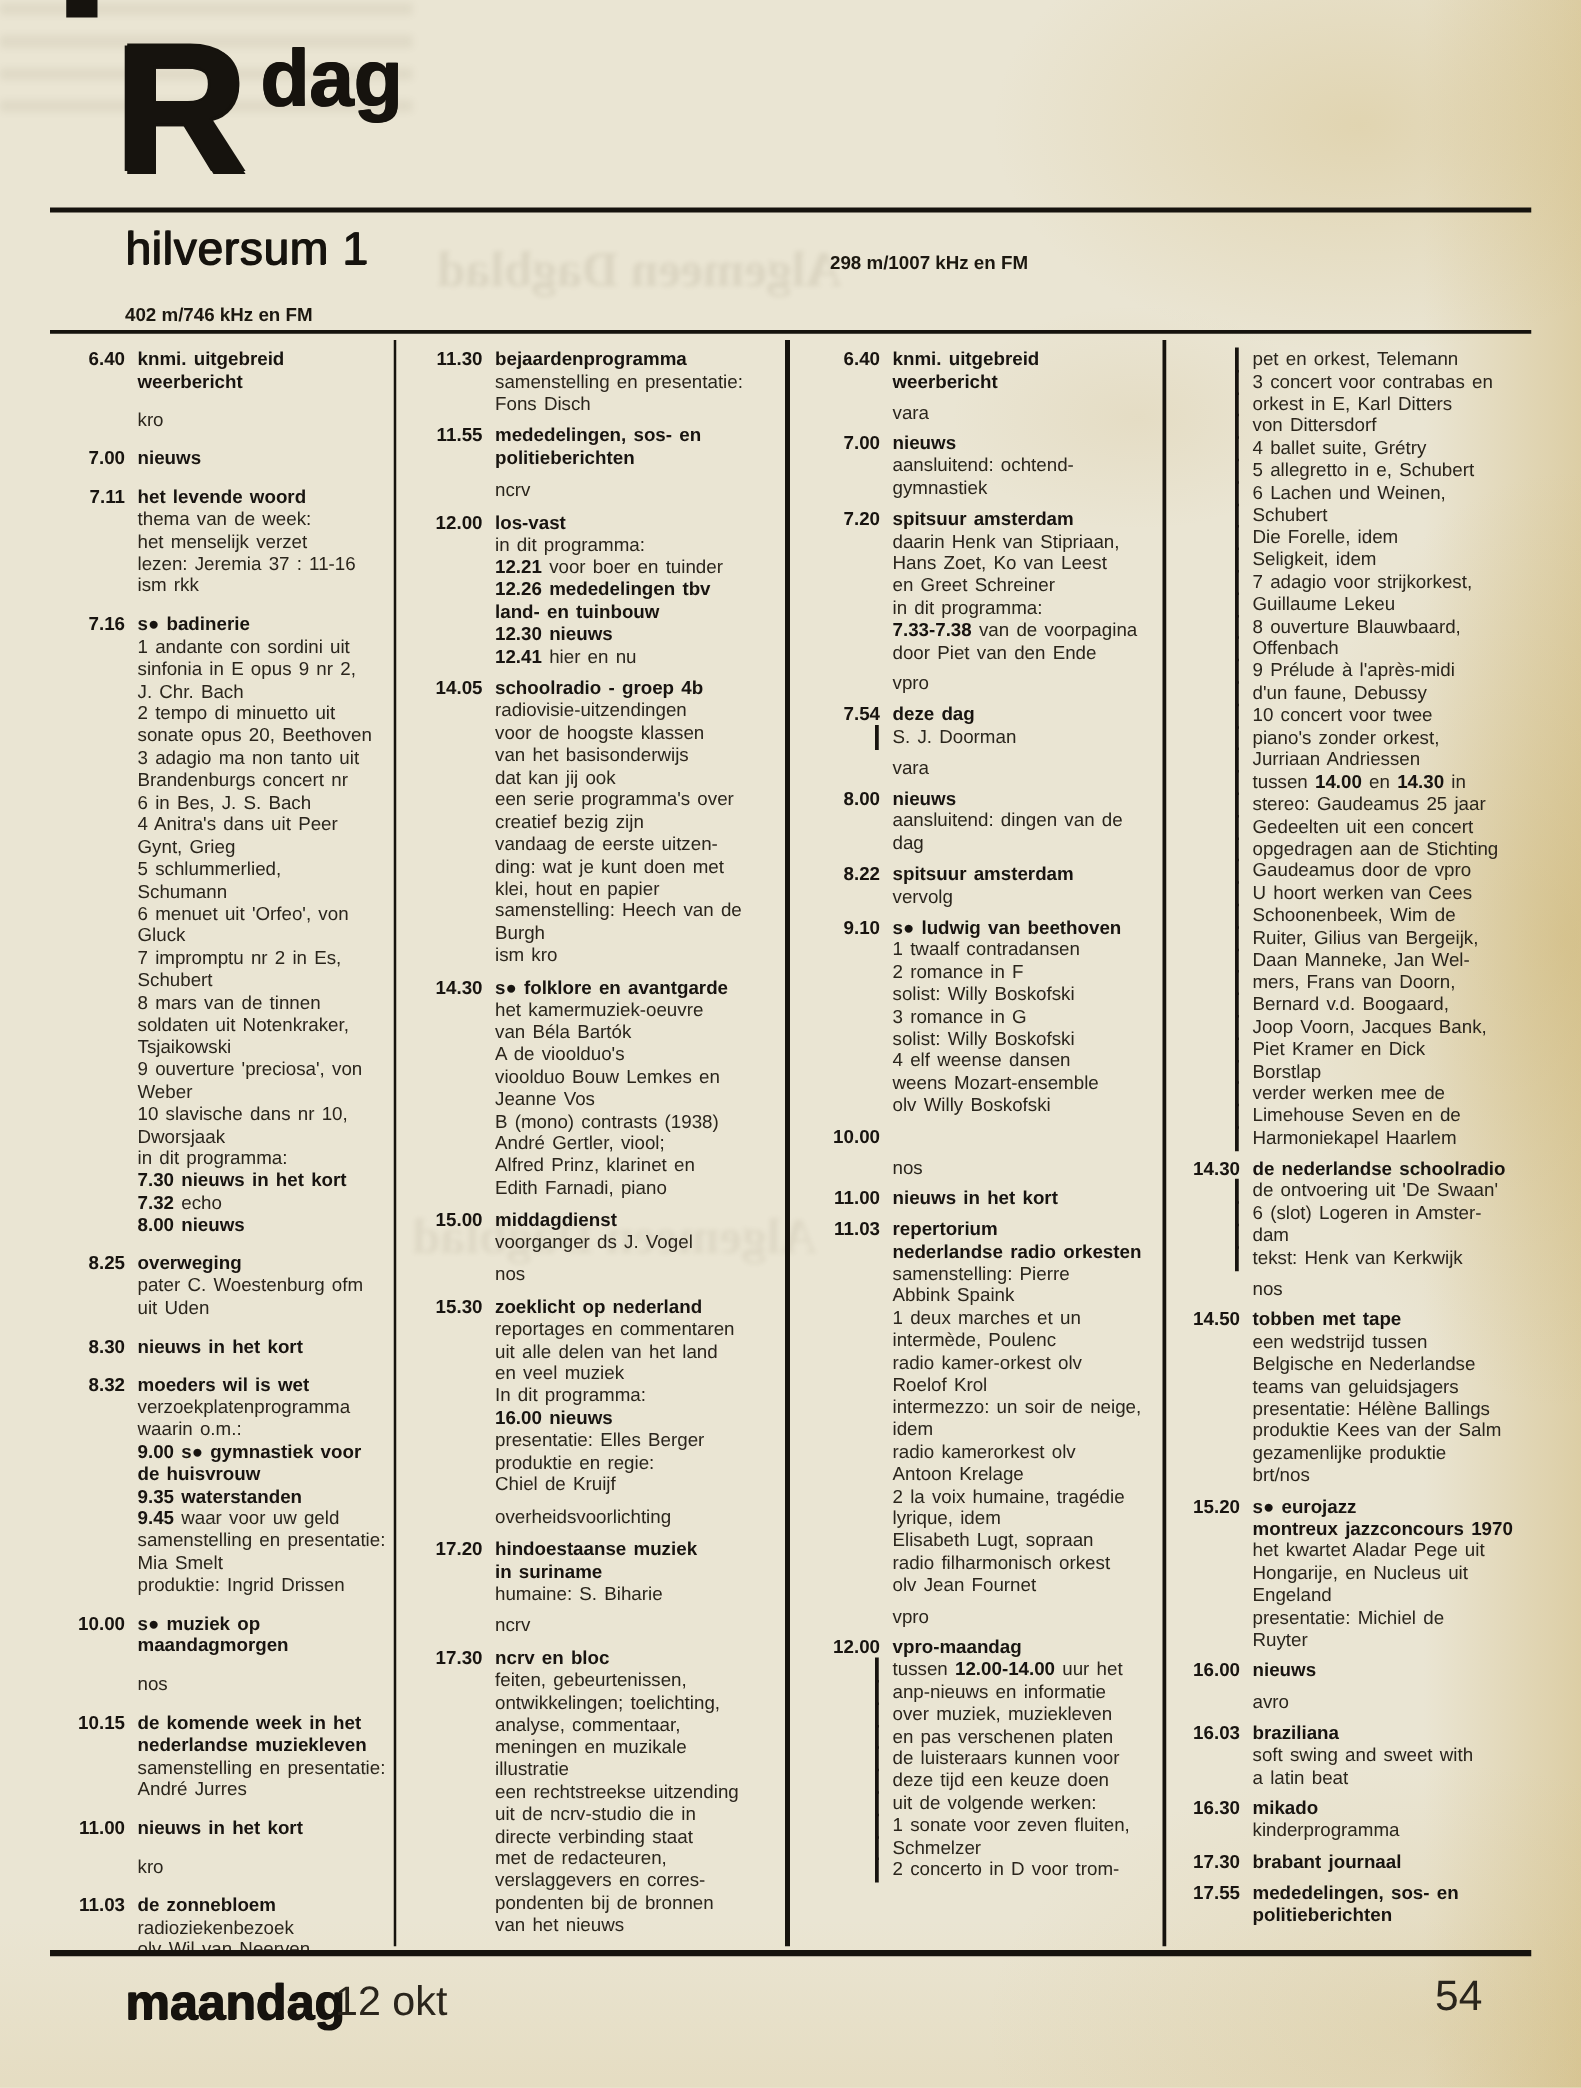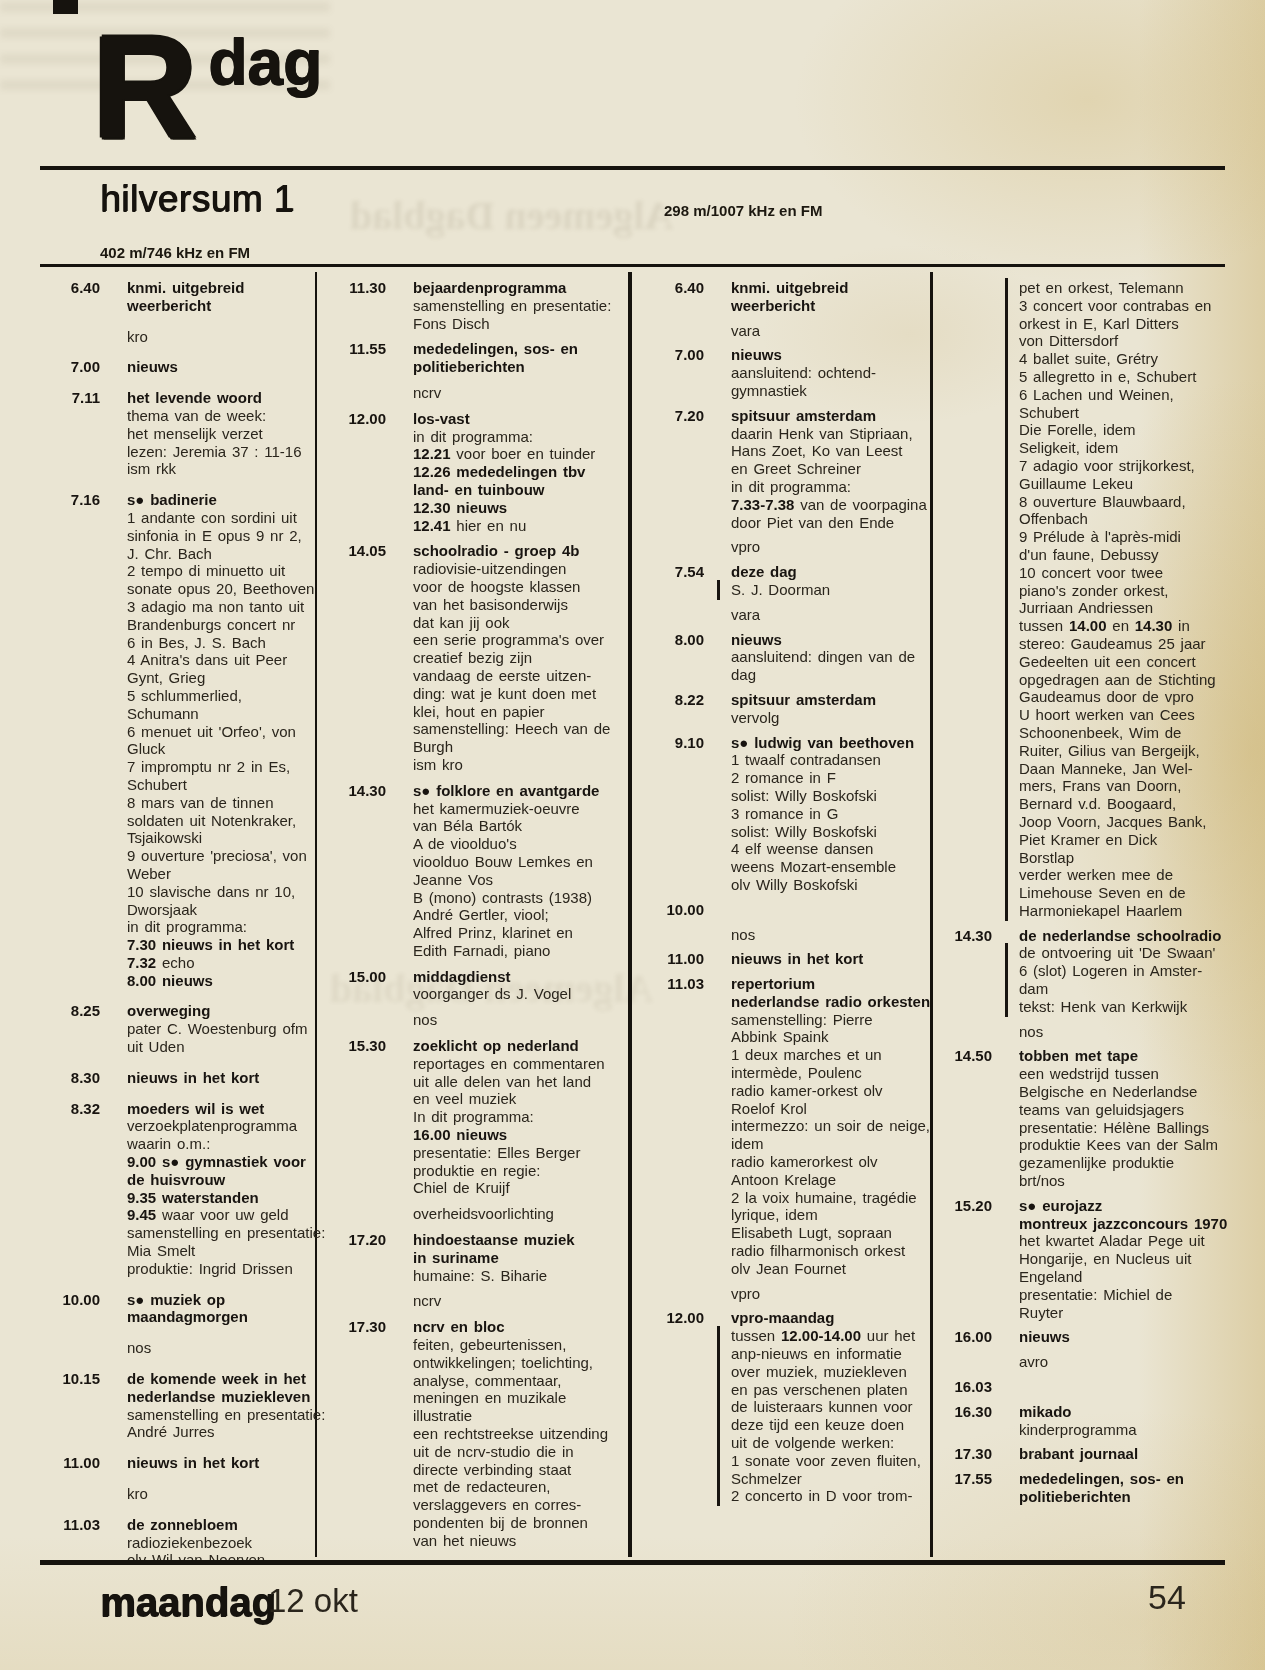--- a/index.html
+++ b/index.html
@@ -44,21 +44,21 @@
   .listing{position:absolute;top:279px;font-size:15px}
   #col0{left:44px;width:268px}
   #col1{left:330px;width:274px}
   #col2{left:642px;width:292px}
   #col3{left:936px;width:262px}
   .entry{display:flex;align-items:flex-start}
   #col0 .entry{margin-bottom:13px}
   #col1 .entry{margin-bottom:8px}
   #col2 .entry{margin-bottom:7px}
   #col3 .entry{margin-bottom:7px}
-  .time{flex:0 0 56px;text-align:right;font-weight:bold;padding-right:27px;line-height:17.8px;white-space:nowrap;color:#181410}
+  .time{flex:0 0 56px;text-align:right;font-weight:bold;padding-right:10px;line-height:17.8px;white-space:nowrap;color:#181410}
   #col2 .time{flex-basis:62px}
   .body{flex:1 1 auto;min-width:0}
   .ln{line-height:17.8px;white-space:nowrap;word-spacing:1.6px;color:#2a251c}
   .ln .b{font-weight:bold;color:#181410}
   .ln.bar{position:relative}
   .ln.bar::before{content:"";position:absolute;left:-14px;top:-1px;bottom:-1px;width:3px;background:#181410}
   
   .footer-day{position:absolute;left:100px;top:1580px;font-size:40px;font-weight:bold;color:#16130e;
     text-shadow:1px 0 currentColor,0 1px currentColor}
   .footer-date{position:absolute;left:268px;top:1582px;font-size:33px;color:#2a251c}
@@ -600,20 +600,25 @@
       </div>
     </div>
     <div class="entry">
       <div class="time"></div>
       <div class="body">
         <div class="ln">avro</div>
       </div>
     </div>
     <div class="entry">
       <div class="time">16.03</div>
+      <div class="body">
+        <div class="ln"><span class="b">braziliana</span></div>
+        <div class="ln"><span>soft swing and sweet with</span></div>
+        <div class="ln"><span>a latin beat</span></div>
+      </div>
     </div>
     <div class="entry">
       <div class="time">16.30</div>
       <div class="body">
         <div class="ln"><span class="b">mikado</span></div>
         <div class="ln"><span>kinderprogramma</span></div>
       </div>
     </div>
     <div class="entry">
       <div class="time">17.30</div>

